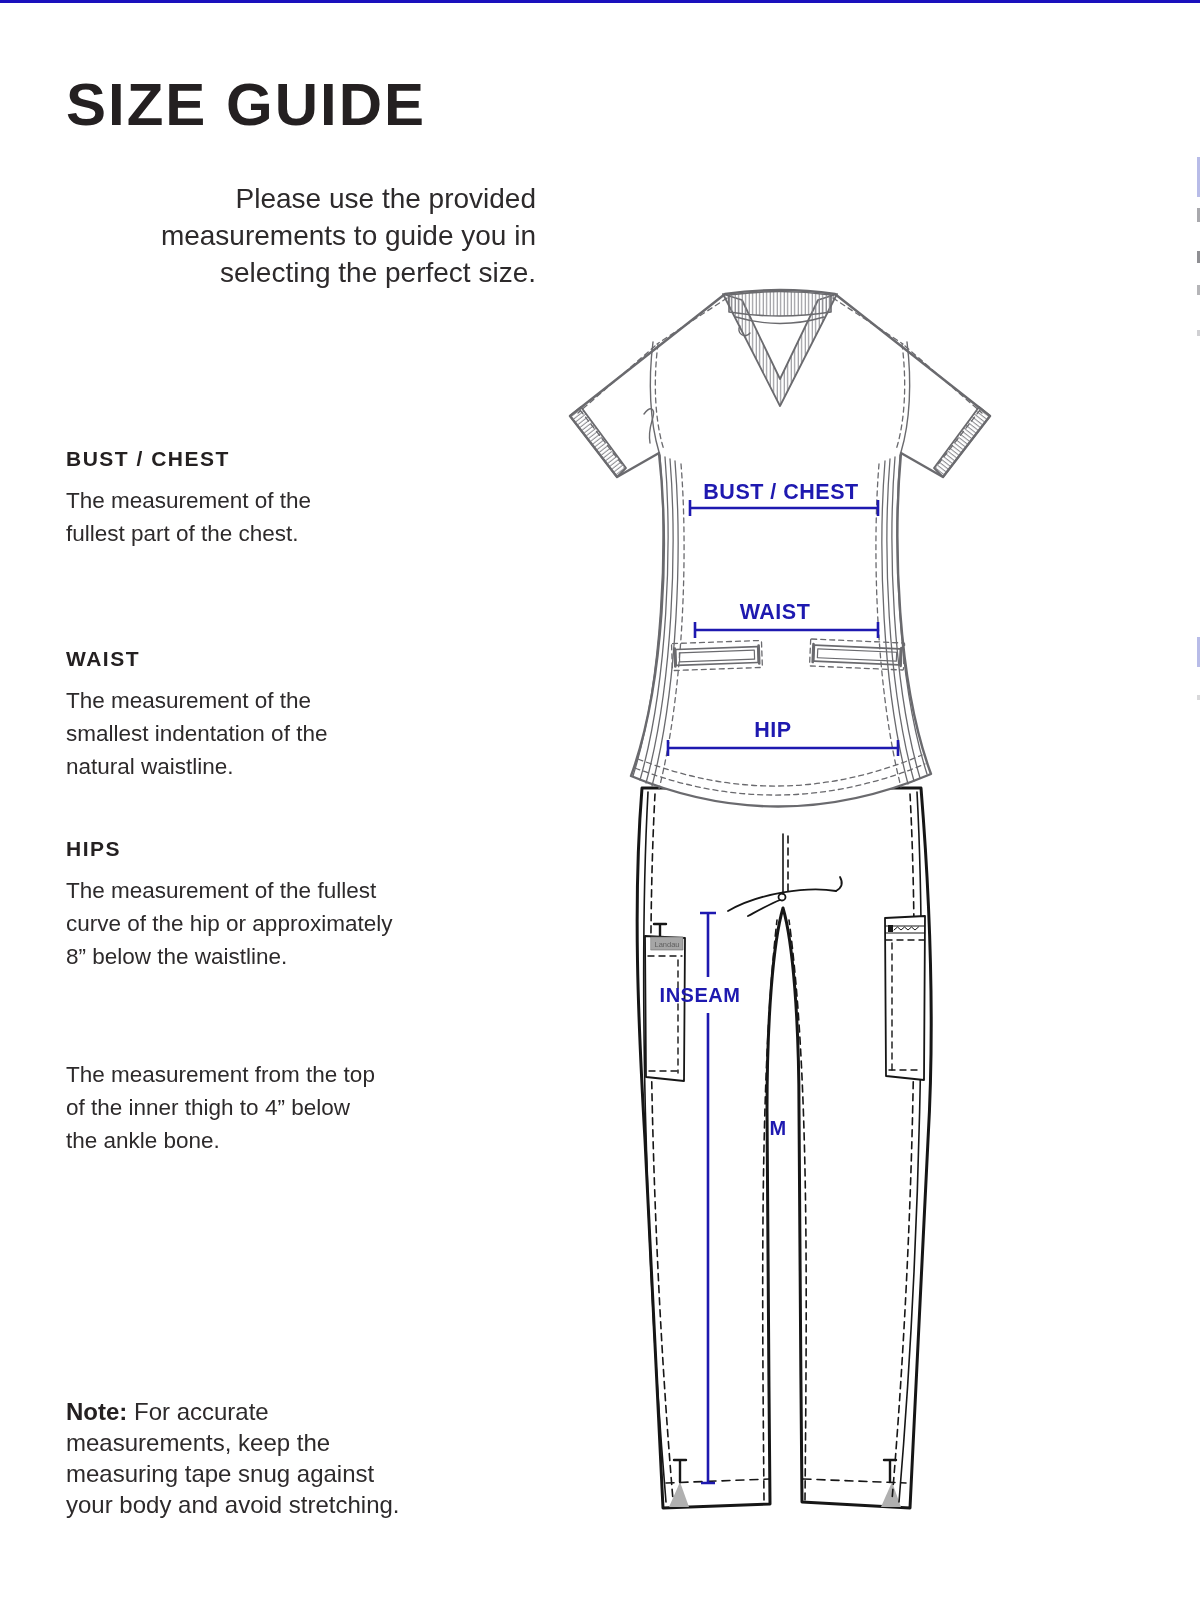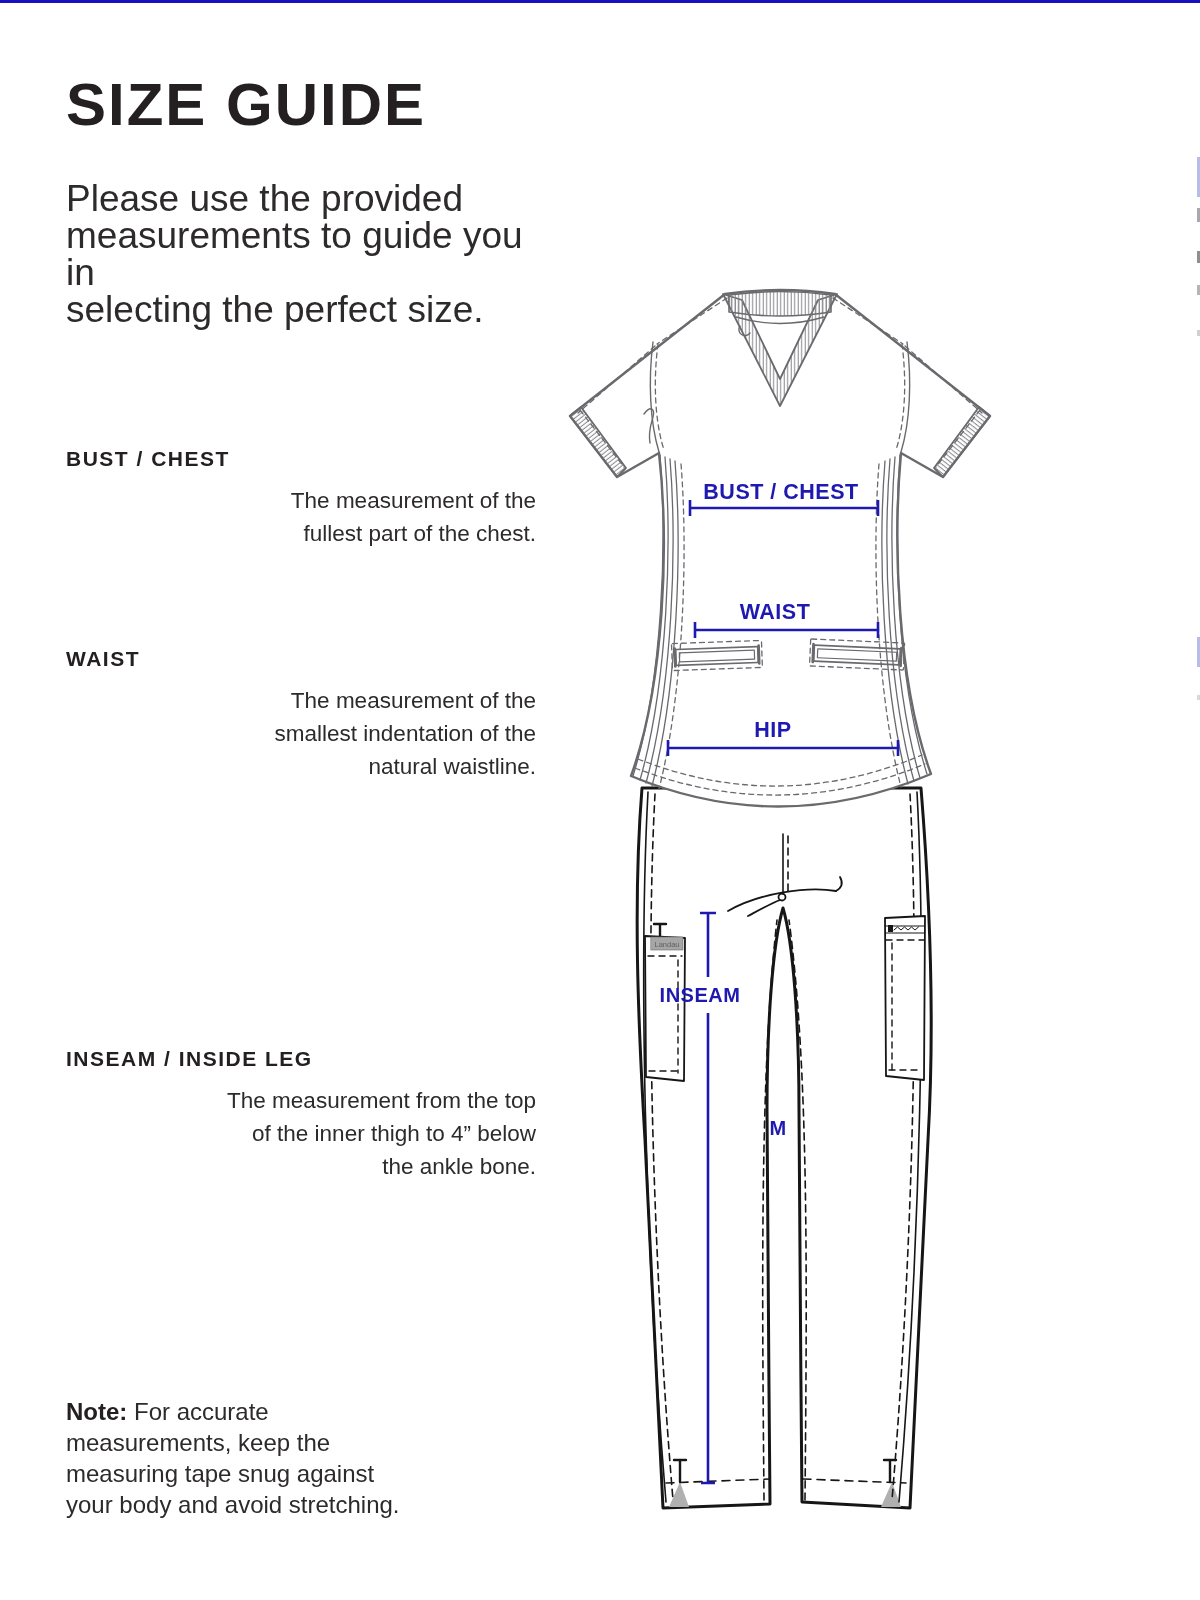--- a/index.html
+++ b/index.html
@@ -6,27 +6,27 @@
   #screen{
     position:relative;width:1200px;height:1600px;background:#ffffff;
     font-family:"Liberation Sans",sans-serif;overflow:hidden;
   }
   .top-border{position:absolute;left:0;top:0;width:1200px;height:3px;background:#1a10bd;}
   .left-col{position:absolute;left:66px;width:470px;color:#2d2a2b;}
   .page-title{
     top:72px;font-size:60px;line-height:66px;font-weight:bold;
     letter-spacing:2px;color:#242021;
   }
-  .intro{top:180px;font-size:37px;line-height:37px;white-space:pre-line;color:#2d2a2b;}
+  .intro{top:180px;font-size:28px;line-height:37px;white-space:pre-line;color:#2d2a2b;text-align:right;}
   .section{position:absolute;left:66px;width:470px;}
   .section .hd{
     font-size:21px;line-height:26px;font-weight:bold;letter-spacing:1.5px;color:#242021;
   }
   .section .bd{
-    margin-top:12px;font-size:22.5px;line-height:33px;white-space:pre-line;color:#2d2a2b;text-align:right;
+    margin-top:12px;font-size:22.5px;line-height:33px;white-space:pre-line;color:#2d2a2b;
   }
   .sec-1{top:446px;}
   .sec-2{top:646px;}
   .sec-3{top:836px;}
   .sec-4{top:1046px;}
   .note{
     position:absolute;left:66px;top:1396px;width:470px;
     font-size:24px;line-height:31px;white-space:pre-line;color:#2d2a2b;
   }
   .note .note-label{font-weight:bold;color:#242021;}
@@ -60,23 +60,28 @@
 fullest part of the chest.</div>
   </div>
 
   <div class="section sec-2">
     <div class="hd">WAIST</div>
     <div class="bd">The measurement of the
 smallest indentation of the
 natural waistline.</div>
   </div>
 
+  <div class="section sec-3">
+    <div class="hd">HIPS</div>
+    <div class="bd">The measurement of the fullest
+curve of the hip or approximately
+8” below the waistline.</div>
+  </div>
 
   <div class="section sec-4">
-    <div class="hd">INSEAM / INSIDE LEG</div>
     <div class="bd">The measurement from the top
 of the inner thigh to 4” below
 the ankle bone.</div>
   </div>
 
   <div class="note"><span class="note-label">Note:</span><span> For accurate
 measurements, keep the
 measuring tape snug against
 your body and avoid stretching.</span></div>
 

